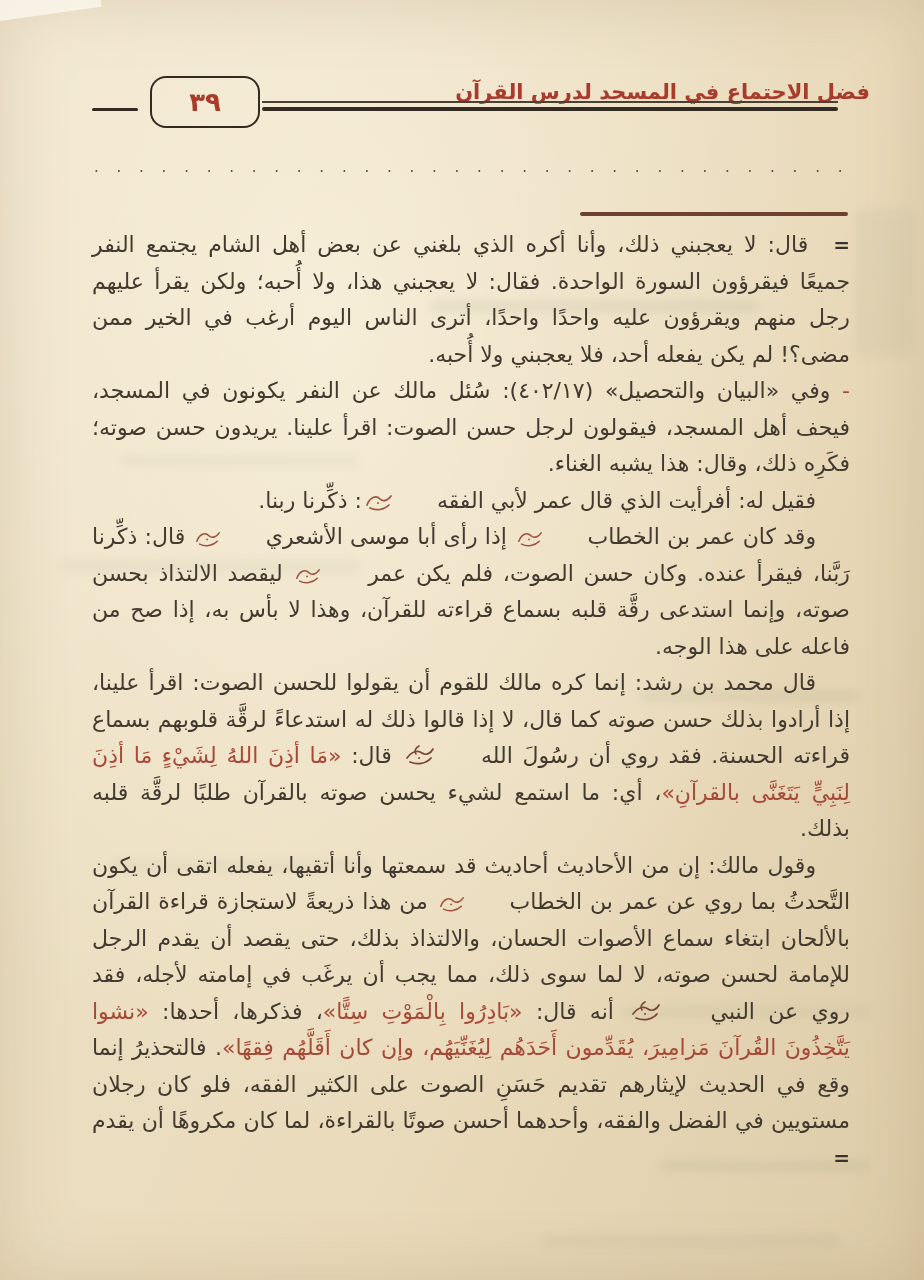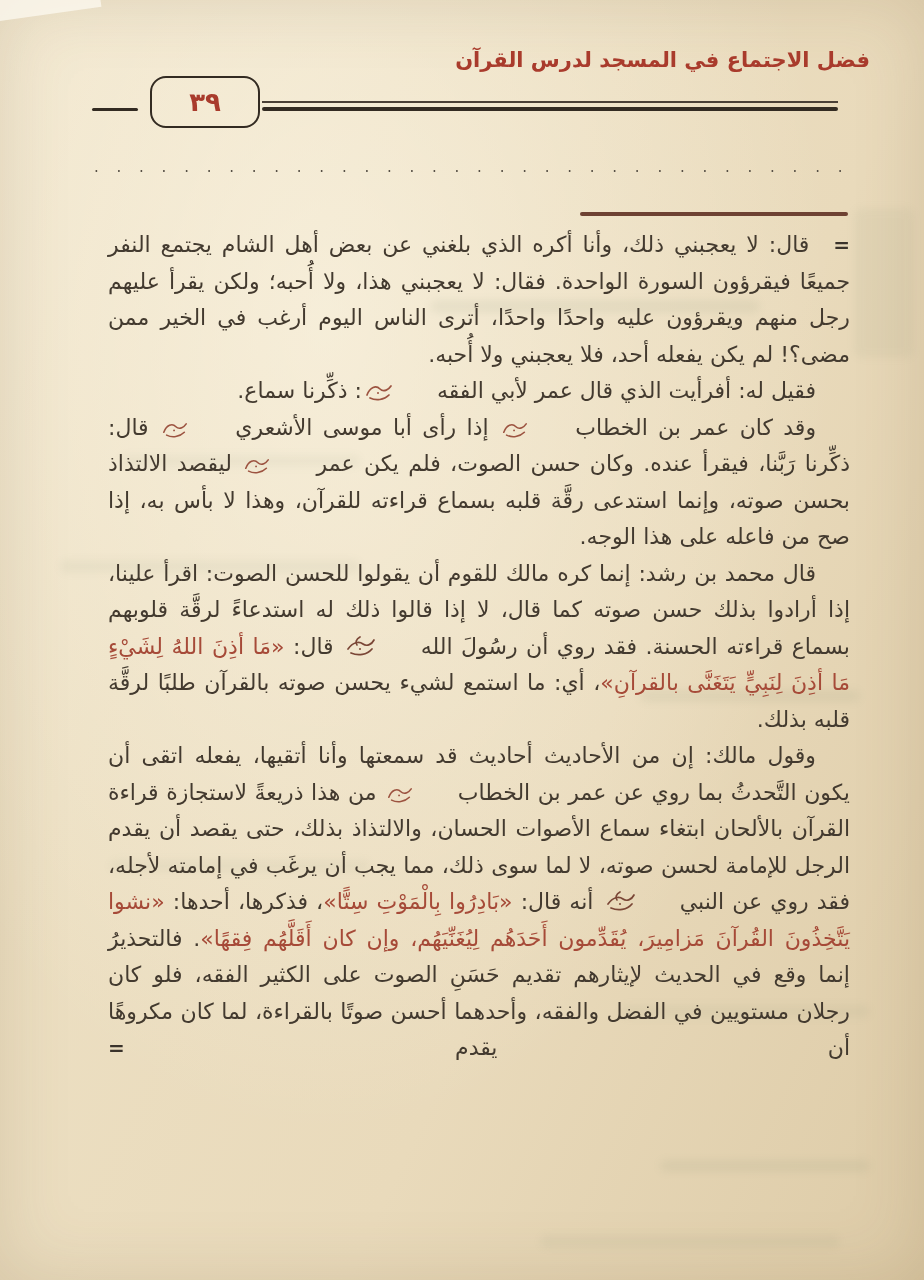--- a/index.html
+++ b/index.html
@@ -13,21 +13,21 @@
     font-family:"DejaVu Sans", sans-serif;
     color:#433a2f;
     box-shadow: inset 0 0 70px rgba(120,95,55,.18);
   }
   .corner-sliver{
     position:absolute;top:-14px;left:-30px;width:130px;height:30px;
     background:#fbf7ee;transform:rotate(-8deg);opacity:.8;
   }
   
   .title{
-    position:absolute;top:48px;right:54px;
+    position:absolute;top:80px;right:54px;
     font-size:21px;font-weight:bold;color:#a93b2c;
     letter-spacing:.5px;
   }
   .rule-thin{position:absolute;top:101px;left:262px;width:576px;height:2px;background:#4a4036;}
   .rule-thick{position:absolute;top:107px;left:262px;width:576px;height:4px;background:#332b22;border-radius:2px;}
   .rule-dash{position:absolute;top:108px;left:92px;width:46px;height:3px;background:#332b22;border-radius:2px;}
   .pagebox{
     position:absolute;top:76px;left:150px;width:106px;height:48px;
     border:2.5px solid #332b22;border-radius:16px;
     display:flex;align-items:center;justify-content:center;
@@ -38,21 +38,21 @@
   .dots{
     position:absolute;top:158px;left:94px;right:72px;height:18px;
     overflow:hidden;white-space:nowrap;
     font-size:15px;letter-spacing:6.5px;color:#575046;
     direction:ltr;
   }
   
   .fn-sep{position:absolute;top:212px;right:76px;width:268px;height:3.5px;background:#6e4233;border-radius:2px;}
   
   .text{
-    position:absolute;top:227px;right:74px;left:108px;
+    position:absolute;top:227px;right:74px;left:92px;
     direction:rtl;
     font-size:22px;line-height:36.5px;
     text-align:justify;
   }
   .text p{margin:0;text-indent:34px;}
   .text p.no-indent{text-indent:0;}
   .text p.justify-last{text-align-last:justify;}
   .red{color:#a64a38;}
   .cont-mark{color:#3a332b;font-weight:bold;font-size:20px;}
   .cont-lead{margin-left:14px;}
@@ -98,29 +98,33 @@
 
   <div class="fn-sep"></div>
 
   <div class="text">
 
     <p class="no-indent">
       <span class="cont-mark cont-lead">=</span>
       <span>قال: لا يعجبني ذلك، وأنا أكره الذي بلغني عن بعض أهل الشام يجتمع النفر جميعًا فيقرؤون السورة الواحدة. فقال: لا يعجبني هذا، ولا أُحبه؛ ولكن يقرأ عليهم رجل منهم ويقرؤون عليه واحدًا واحدًا، أترى الناس اليوم أرغب في الخير ممن مضى؟! لم يكن يفعله أحد، فلا يعجبني ولا أُحبه.</span>
     </p>
 
+    <p class="no-indent">
+      <span class="red">-</span>
+      <span> وفي «البيان والتحصيل» (٤٠٢/١٧): سُئل مالك عن النفر يكونون في المسجد، فيحف أهل المسجد، فيقولون لرجل حسن الصوت: اقرأ علينا. يريدون حسن صوته؛ فكَرِه ذلك، وقال: هذا يشبه الغناء.</span>
+    </p>
 
     <p>
       <span>فقيل له: أفرأيت الذي قال عمر لأبي الفقه </span><span class="hon"><svg width="30" height="20" viewBox="0 0 30 20">
             <g fill="none" stroke="#9c5340" stroke-width="1.7" stroke-linecap="round">
               <path d="M3,13 C6,5 12,3 16,7 C20,11 25,7 27,4"></path>
               <path d="M6,16 C12,19 20,18 25,13"></path>
               <circle cx="14" cy="11" r="1" fill="#9c5340" stroke="none"></circle>
             </g>
-          </svg></span><span>: ذكِّرنا سماع.</span>
+          </svg></span><span>: ذكِّرنا ربنا.</span>
     </p>
 
 
     <p>
       <span>وقد كان عمر بن الخطاب </span><span class="hon"><svg width="28" height="19" viewBox="0 0 30 20">
             <g fill="none" stroke="#9c5340" stroke-width="1.7" stroke-linecap="round">
               <path d="M3,13 C6,5 12,3 16,7 C20,11 25,7 27,4"></path>
               <path d="M6,16 C12,19 20,18 25,13"></path>
               <circle cx="14" cy="11" r="1" fill="#9c5340" stroke="none"></circle>
             </g>

